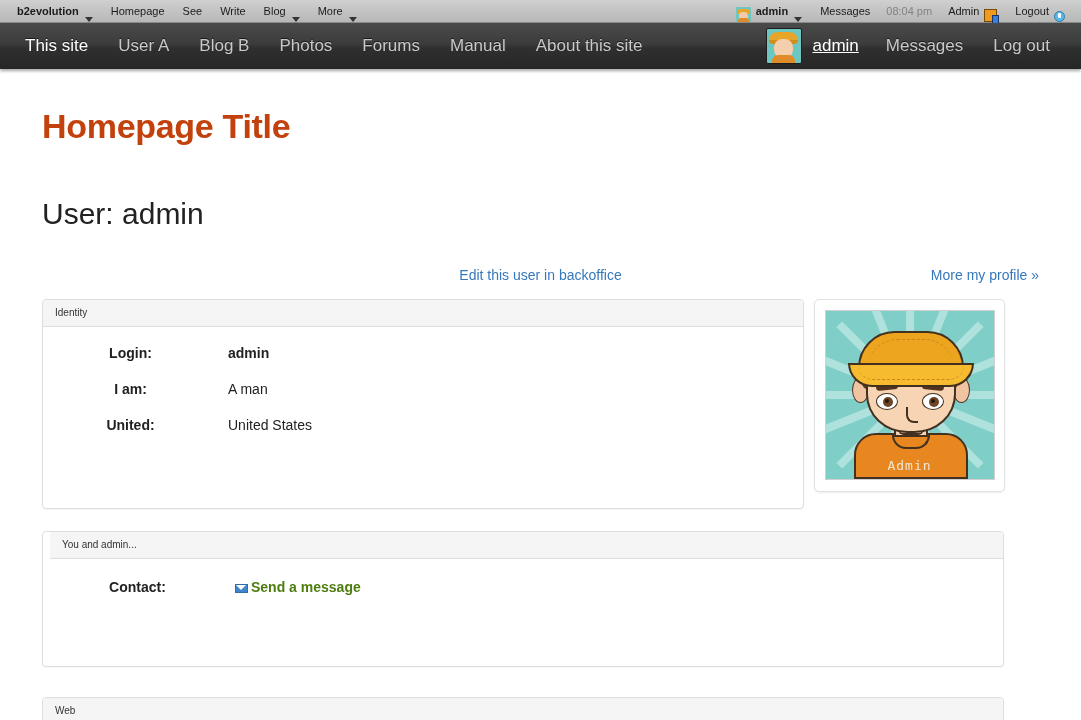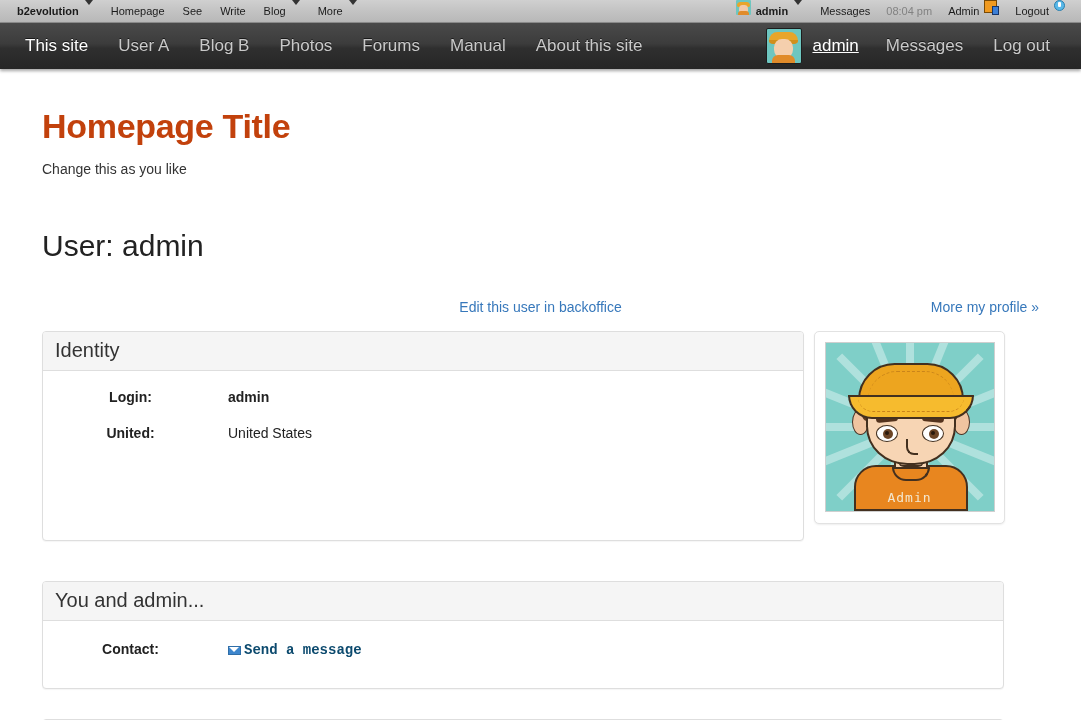--- a/index.html
+++ b/index.html
@@ -32,21 +32,21 @@
     padding-left: 8px;
   }
   .evo-right {
     display: flex;
     align-items: center;
     margin-left: auto;
     padding-right: 7px;
   }
   .evo-item {
     display: flex;
-    align-items: flex-start;
+    align-items: flex-end;
     padding: 0 9px;
     height: 22px;
     line-height: 22px;
     white-space: nowrap;
     color: #1b1b1b;
     text-decoration: none;
   }
   .evo-item.brand { font-weight: bold; }
   .evo-item.bold { font-weight: bold; }
   .evo-time { color: #828282; padding: 0 7px; }
@@ -250,21 +250,21 @@
     border: 1px solid #dedede;
     border-radius: 4px;
     box-shadow: 0 1px 1px rgba(0,0,0,.045);
     box-sizing: border-box;
   }
   .panel-heading {
     background: #f5f5f5;
     border-bottom: 1px solid #dedede;
     border-radius: 3px 3px 0 0;
     padding: 7px 12px 8px 12px;
-    font-size: 20px;
+    font-size: 10px;
     color: #333333;
   }
   .panel-body {
     padding: 10px 0 14px 0;
   }
   .field-row {
     display: flex;
     padding: 10px 0;
     font-size: 14px;
   }
@@ -273,21 +273,21 @@
     text-align: center;
     font-weight: bold;
     color: #222222;
     padding-right: 10px;
     box-sizing: border-box;
   }
   .field-value {
     color: #222222;
   }
   .field-value.bold { font-weight: bold; }
-  .field-value a { color: #0c4a6e; text-decoration: none; font-family: Liberation Mono, monospace; }
+  .field-value a { color: #4d7c0f; text-decoration: none; }
   .link-bold { color: #3778bb; font-weight: bold; text-decoration: none; }
   .envelope-icon {
     display: inline-block;
     width: 13px; height: 9px;
     margin-right: 3px;
     position: relative;
     vertical-align: -1px;
     background: #3d86cd;
     border: 1px solid #2f6ea8;
     box-sizing: border-box;
@@ -485,21 +485,21 @@
     position: absolute;
     left: 0; right: 0; bottom: 6px;
     text-align: center;
     font-family: "DejaVu Sans Mono", monospace;
     font-size: 13px;
     color: #f3e7cf;
     letter-spacing: 1px;
   }
 
   
-  #contact-panel { width: 962px; height: 108px; margin-top: 40px; }
+  #contact-panel { width: 962px; height: 136px; margin-top: 22px; padding-left: 7px; }
   #web-panel { width: 962px; margin-top: 30px; }
 </style>
 </head>
 <body>
 
 <div id="evobar">
   <div class="evo-left">
     <a class="evo-item brand">
       <span>b2evolution</span>
       <span class="caret-down"></span>
@@ -567,37 +567,40 @@
     </span>
     <a class="nav-user-link">admin</a>
     <a class="nav-item">Messages</a>
     <a class="nav-item">Log out</a>
   </div>
 </div>
 
 <div id="page">
 
   <h1 id="site-title">Homepage Title</h1>
-  <div id="site-tagline">Change this as you like</div>
 
   <h2 id="page-title">User: admin</h2>
 
   <div id="action-row">
     <a id="edit-backoffice">Edit this user in backoffice</a>
     <a id="edit-profile">More my profile »</a>
   </div>
 
   <div class="panel-row">
 
     <div class="panel" id="identity-panel">
       <div class="panel-heading">Identity</div>
       <div class="panel-body">
         <div class="field-row">
           <div class="field-label">Login:</div>
           <div class="field-value bold">admin</div>
+        </div>
+        <div class="field-row">
+          <div class="field-label">I am:</div>
+          <div class="field-value">A man</div>
         </div>
         <div class="field-row">
           <div class="field-label">United:</div>
           <div class="field-value">United States</div>
         </div>
       </div>
     </div>
 
     <div id="avatar-panel">
       <div class="avatar-art">

